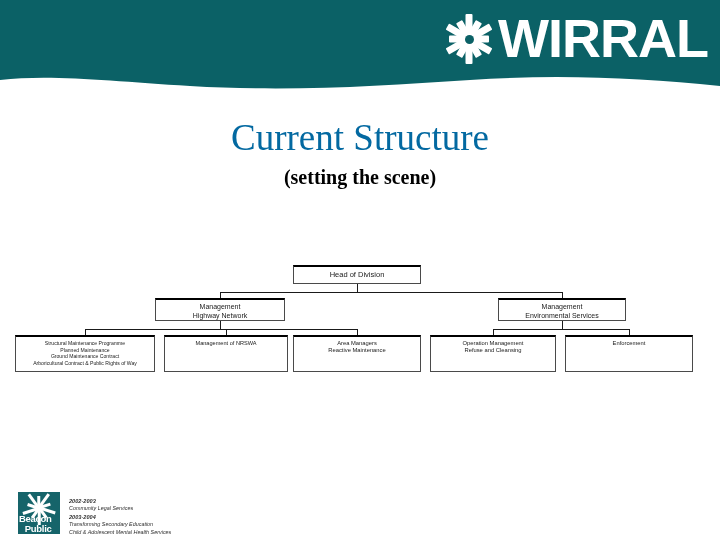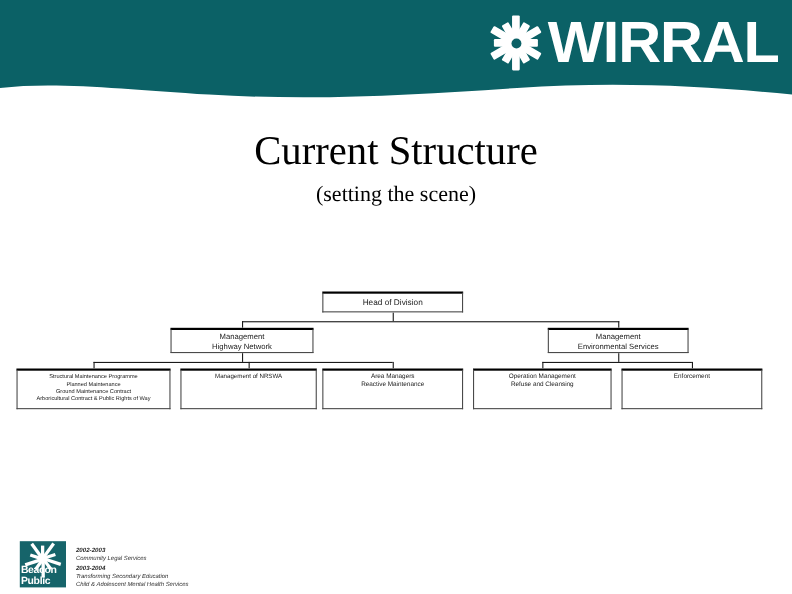--- a/index.html
+++ b/index.html
@@ -54,31 +54,31 @@
   }
 
   
   #title-block{
     position:absolute;left:0;top:118px;width:720px;
     text-align:center;
   }
   #slide-title{
     font-family:"Liberation Serif", serif;
     font-size:37px;
-    color:#000000;
+    color:#0369a1;
     line-height:1.1;
     margin:0;
     font-weight:normal;
   }
   #slide-subtitle{
     font-family:"Liberation Serif", serif;
     font-size:20px;
     color:#000000;
     margin:7px 0 0 0;
-    font-weight:normal;
+    font-weight:bold;
   }
 
   
   #org-chart{
     position:absolute;left:0;top:255px;width:698px;height:125px;
   }
   #org-chart .node{
     position:absolute;
     box-sizing:border-box;
     background:#ffffff;
@@ -159,21 +159,21 @@
     background:#ffffff;border-radius:50%;
   }
   #beacon-wordmark{
     position:absolute;left:1px;bottom:1px;
     color:#ffffff;
     font-size:9.5px;
     font-weight:bold;
     line-height:0.98;
     font-family:"Liberation Sans", sans-serif;
     letter-spacing:-0.3px;
-    text-align:left;
+    text-align:right;
     z-index:3;
   }
   #beacon-awards{
     margin-left:9px;
     padding-top:5px;
     color:#2e2e2e;
     font-family:"Liberation Sans", sans-serif;
   }
   #beacon-awards .award-year{
     font-size:5.6px;

